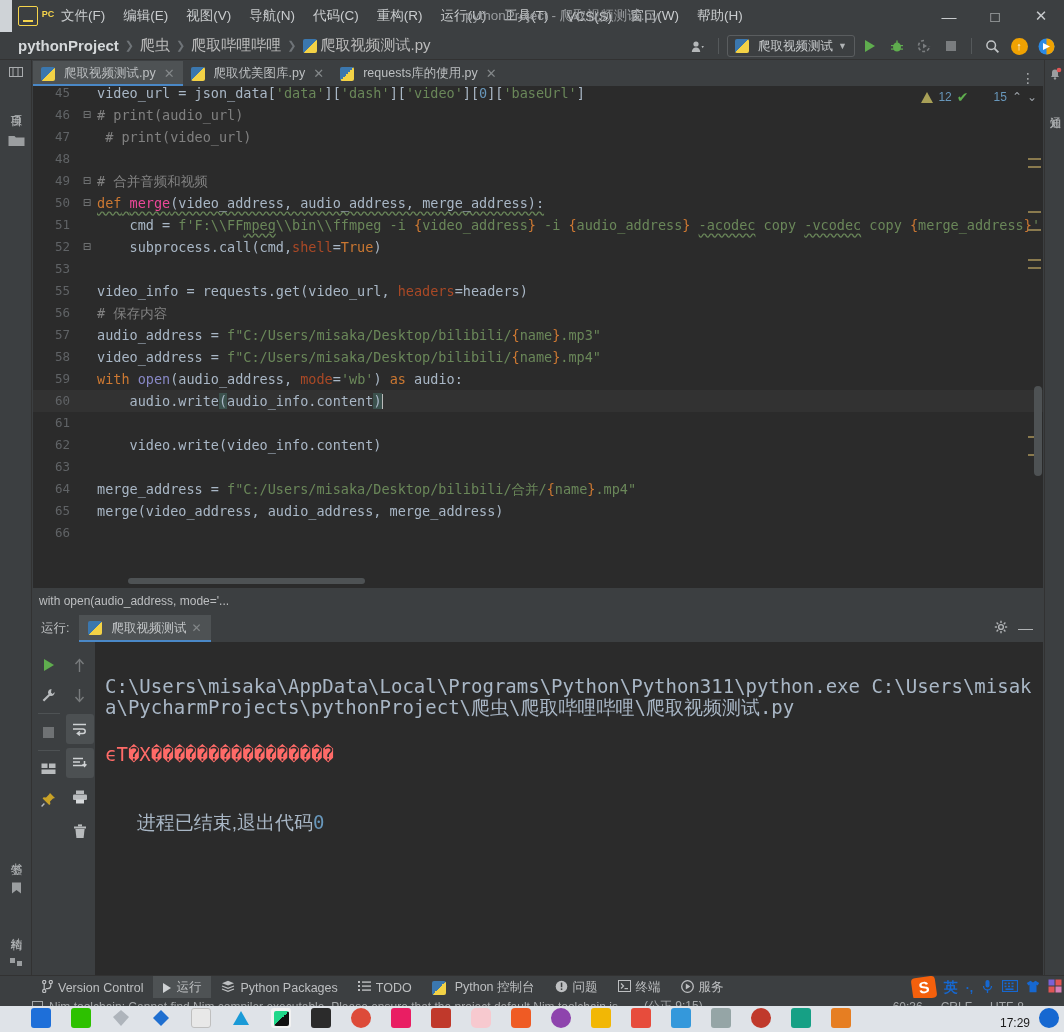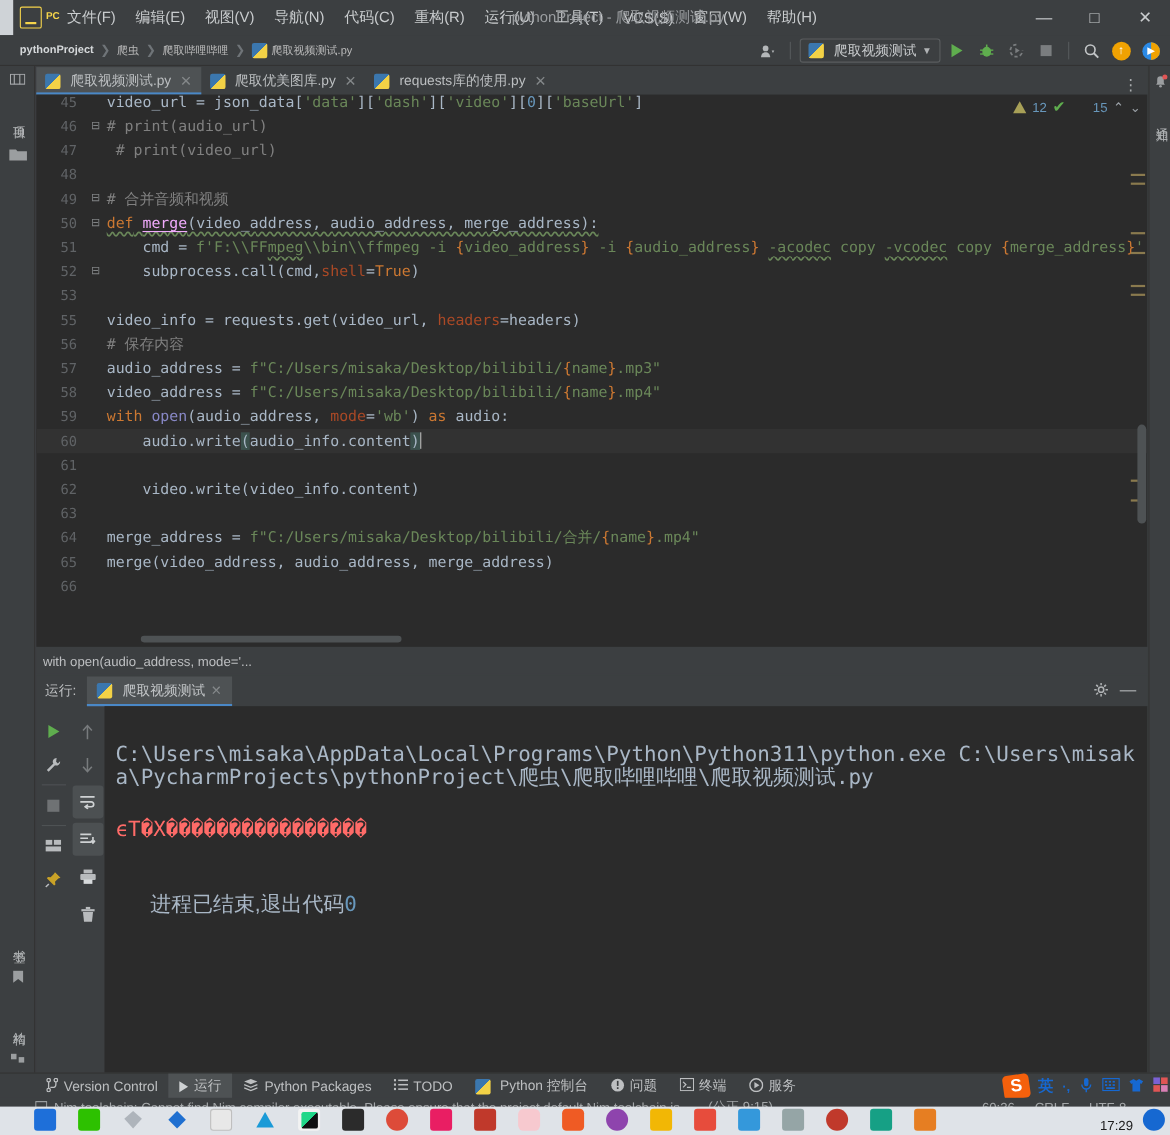--- a/index.html
+++ b/index.html
@@ -36,21 +36,21 @@
   .win-btns{ position:absolute; right:0; top:0; height:32px; display:flex; }
   .win-btn{ width:46px;height:32px; display:flex;align-items:center;justify-content:center;
     color:#c8cbcd; font-size:15px; }
 
   
   #navbar{
     position:absolute; left:0; top:32px; width:1064px; height:28px;
     background:#3c3f41; display:flex; align-items:center; padding-left:18px;
     border-bottom:1px solid #323232;
   }
-  .crumb{ color:#bbbbbb; font-size:10px; white-space:nowrap; }
+  .crumb{ color:#bbbbbb; font-size:15px; white-space:nowrap; }
   .crumb.bold{ font-weight:bold; color:#d5d8da; }
   .crumb-sep{ color:#6f7478; margin:0 6px; font-size:11px; }
   .py-ico{
     width:14px;height:14px;border-radius:2px;margin-right:4px; display:inline-block;
     background:linear-gradient(135deg,#3b77ae 0 50%, #f3d246 50% 100%);
     position:relative; vertical-align:-2px;
   }
   #navbar-right{ position:absolute; right:6px; top:0; height:28px; display:flex; align-items:center; gap:3px;}
   .nav-ico{ width:24px;height:22px; display:flex;align-items:center;justify-content:center; color:#b4b7b9; font-size:13px;}
   .runcfg{
@@ -110,21 +110,21 @@
   .gut{
     width:46px; min-width:46px; text-align:right; padding-right:9px;
     color:#606366; font-size:12.5px;
     font-family:"DejaVu Sans Mono","Liberation Mono",monospace;
   }
   .fold{ width:16px;min-width:16px; color:#808385; font-size:10px; text-align:center; line-height:22px;}
   .ctext{
     font-family:"DejaVu Sans Mono","Liberation Mono",monospace;
     font-size:13.5px; color:#a9b7c6; padding-left:2px;
   }
-  .kw{color:#cc7832;} .fn{color:#f0abfc;text-decoration:underline;} .str{color:#6a8759;} .num{color:#6897bb;}
+  .kw{color:#cc7832;} .fn{color:#ec4899;} .str{color:#6a8759;} .num{color:#6897bb;}
   .cmt{color:#808080;} .bi{color:#8888c6;} .kwarg{color:#aa4926;}
   .fstr-br{color:#cc7832;}
   .wavy{ text-decoration:underline; text-decoration-style:wavy; text-decoration-color:#6a8759; text-underline-offset:3px;}
   .curline{ background:#323232; }
   .caret{ display:inline-block;width:1px;height:15px;background:#bbbbbb;vertical-align:-3px;}
   .hl-paren{ background:#3b514d; }
   #vscroll{ position:absolute; right:1px; top:300px; width:8px; height:90px; background:#4e5254; border-radius:4px;}
   #hscroll{ position:absolute; left:95px; bottom:4px; width:237px; height:6px; background:#4e5254; border-radius:3px;}
   .mark-r{ position:absolute; right:2px; width:13px;height:2px;background:#8a7a4e;}
 

